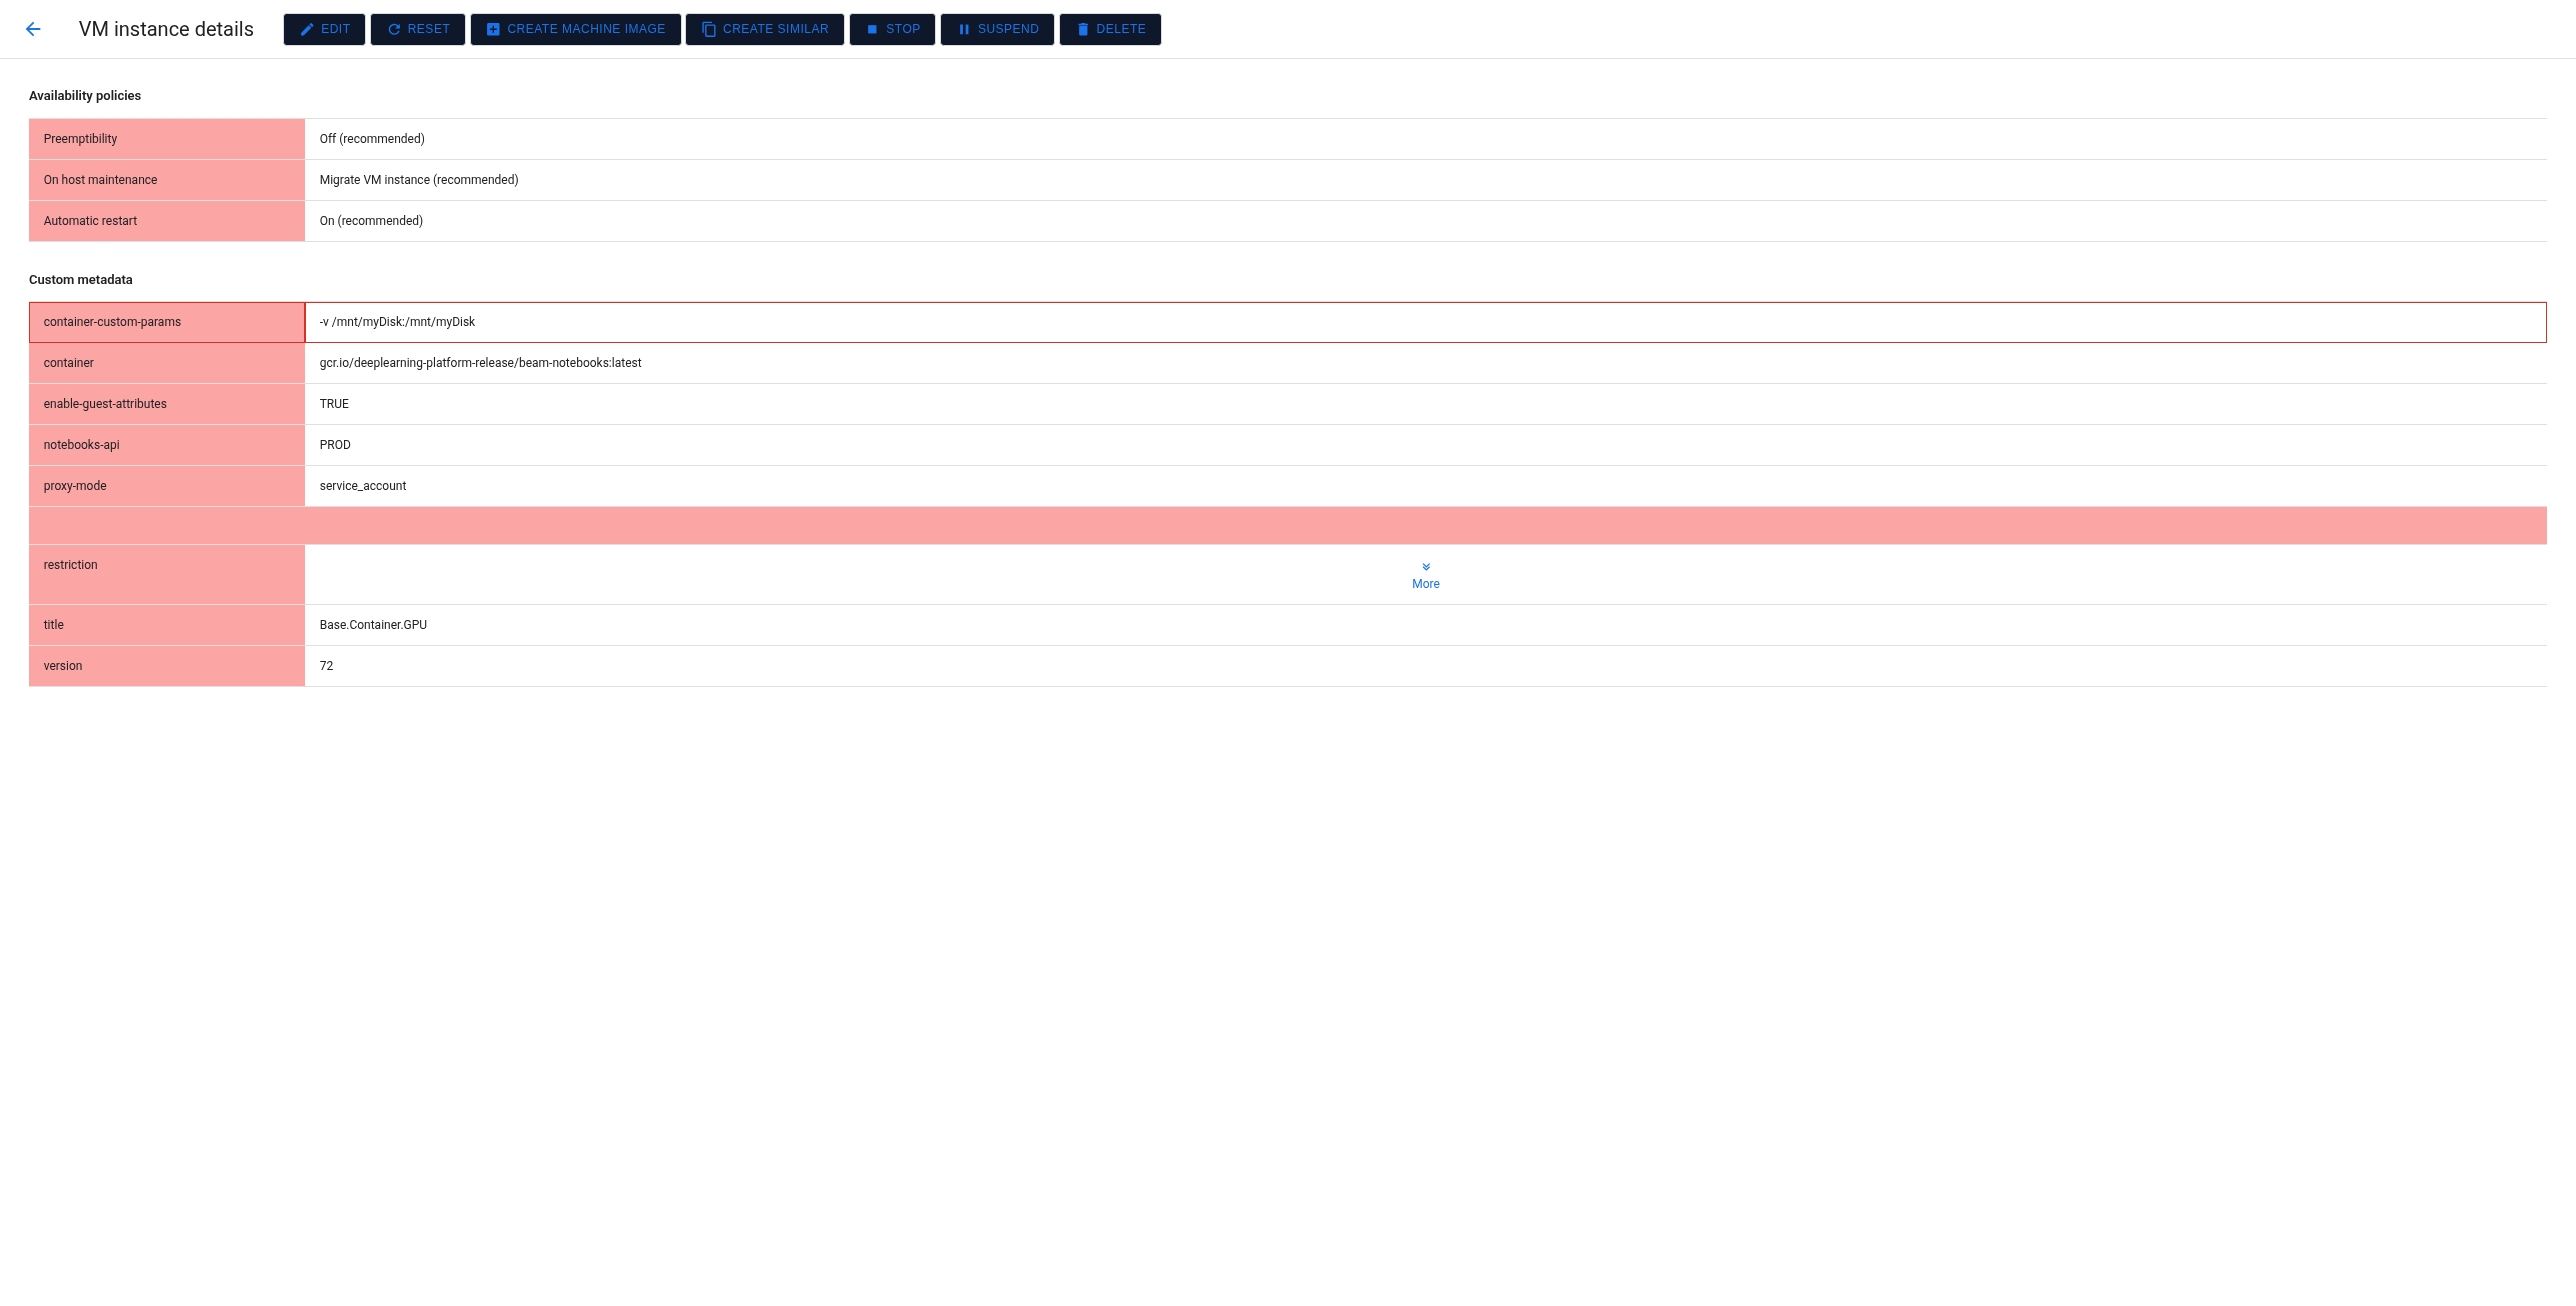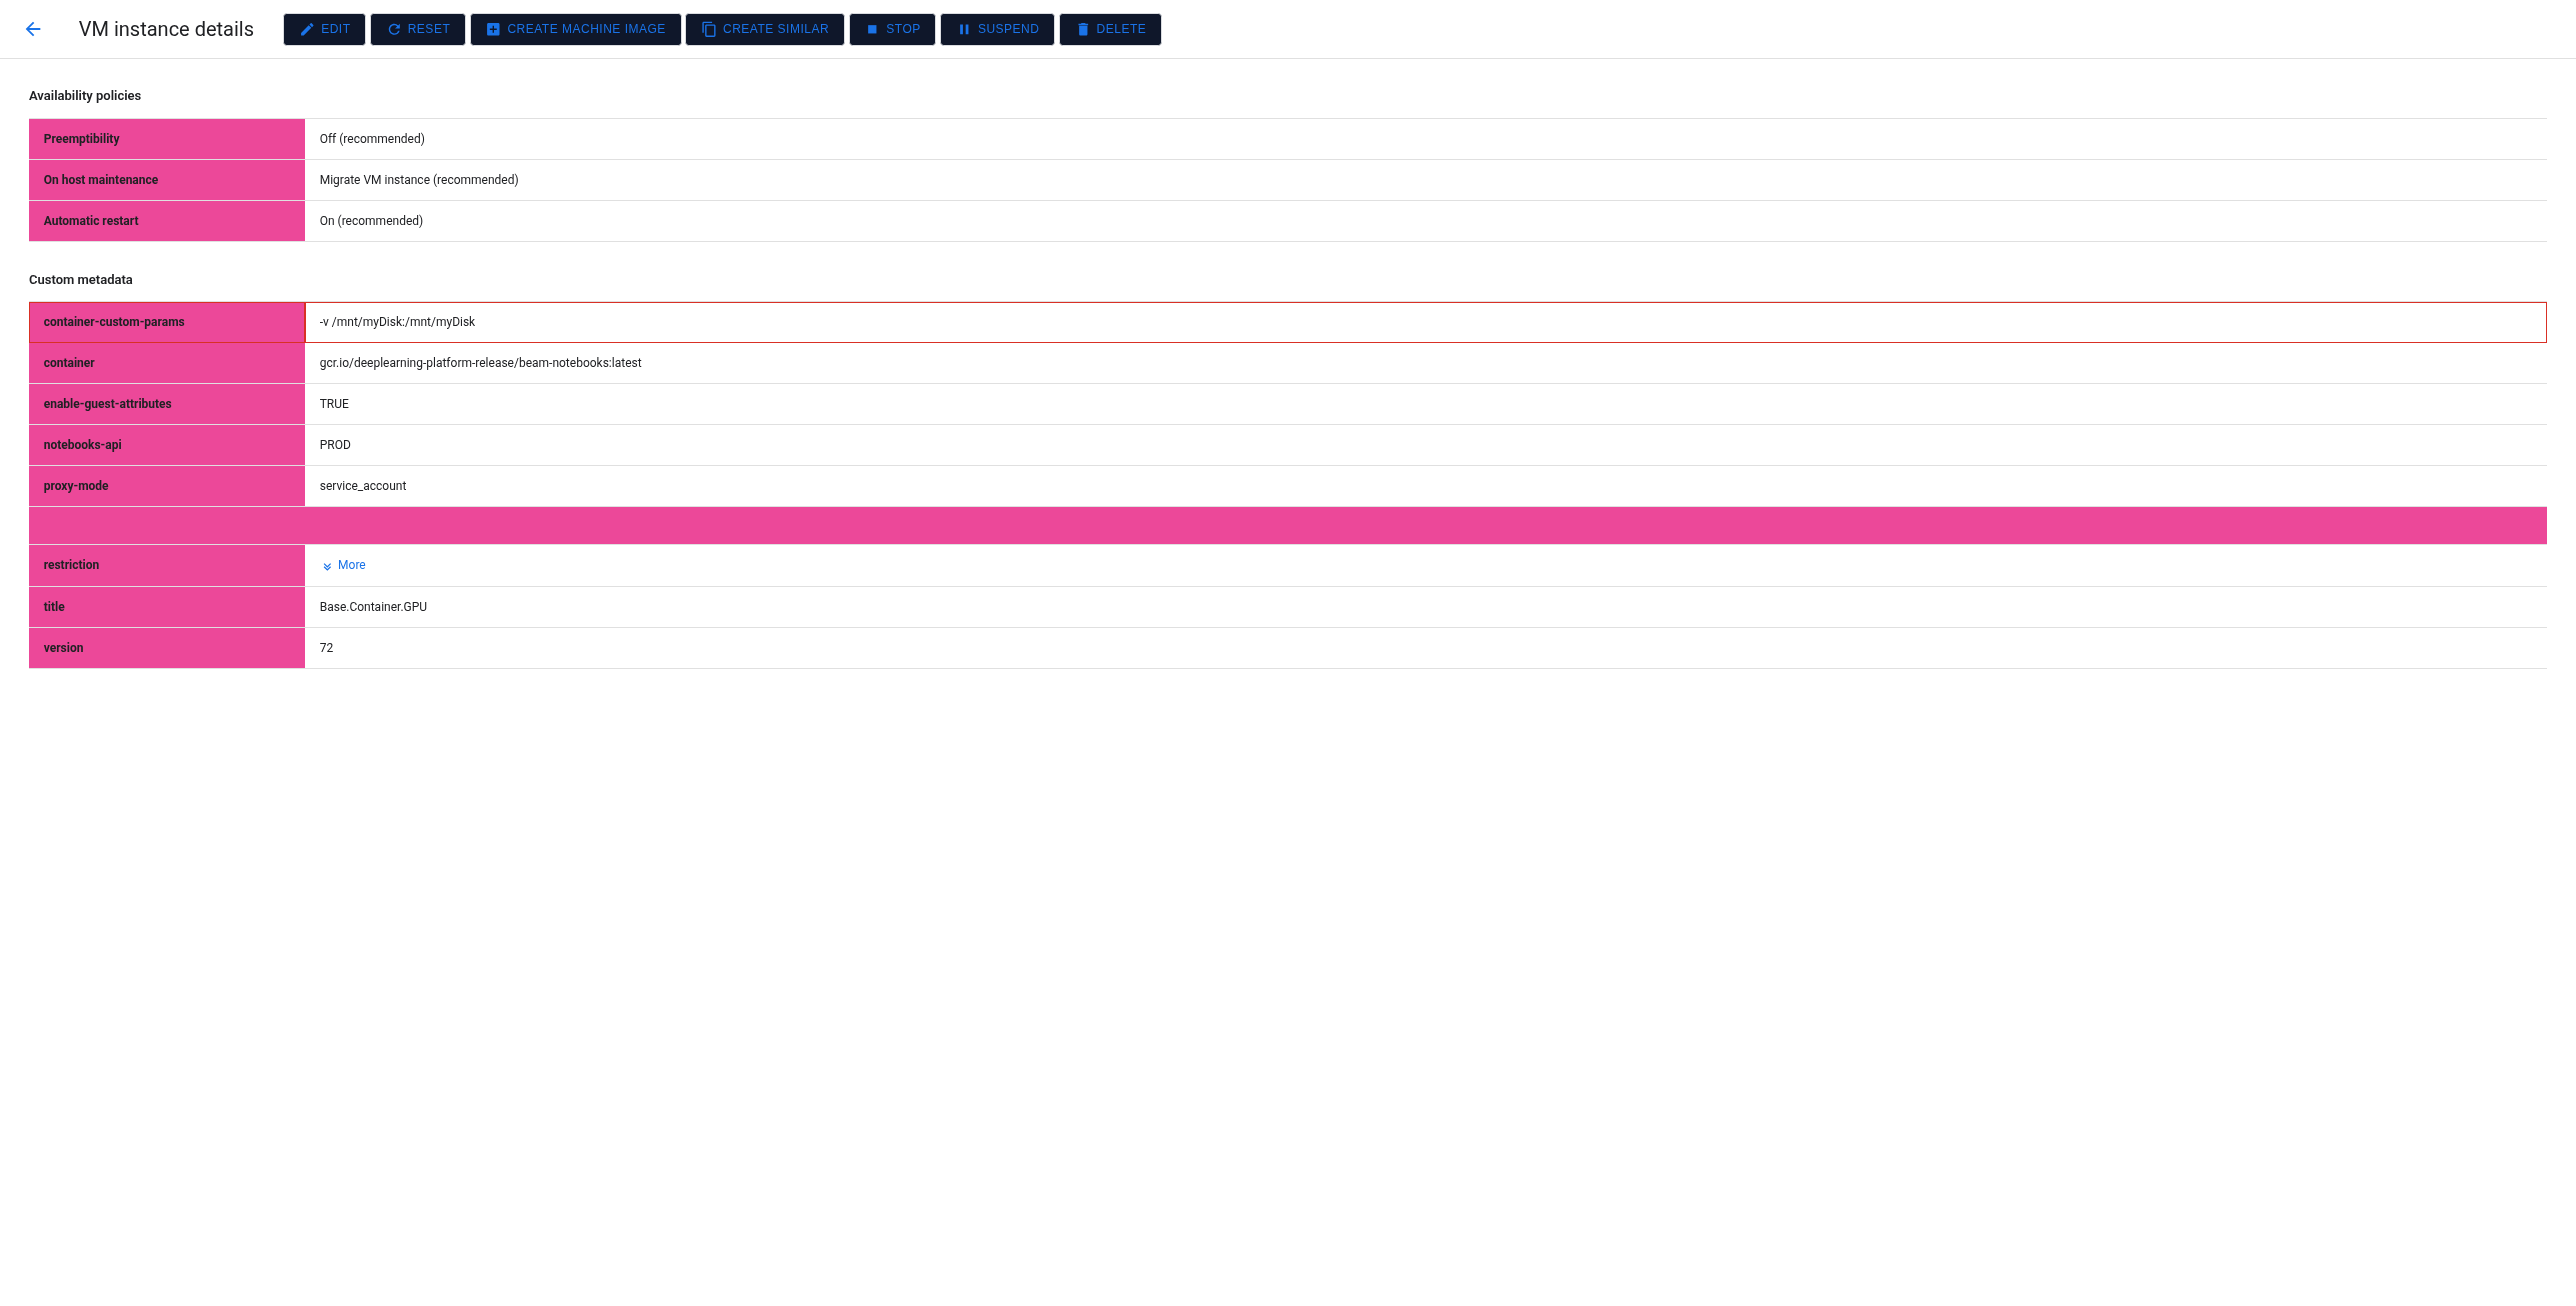--- a/index.html
+++ b/index.html
@@ -85,24 +85,24 @@
       border-bottom: 0.9px solid #e0e0e0;
     }
     .detail-table tr:first-child {
       border-top: 0.9px solid #e0e0e0;
     }
     .detail-table td {
       padding: 13px 14.7px;
       vertical-align: top;
     }
     .detail-table td:first-child {
-      font-weight: 700;
+      font-weight: 400;
       color: #202124;
       width: 276px;
-      background: #ec4899;
+      background: #fca5a5;
       font-size: 12px;
     }
     .detail-table td:last-child {
       color: #202124;
       font-size: 12px;
     }
 
     
     .row-highlight td {
       outline: 1.8px solid #d93025;
@@ -114,20 +114,21 @@
     }
 
     
     .more-link {
       color: #1a73e8;
       cursor: pointer;
       display: flex;
       align-items: center;
       gap: 3.7px;
       font-size: 12px;
+      flex-direction: column;
     }
     .more-link svg { width: 14.7px; height: 14.7px; fill: #1a73e8; }
 
     .spacer-row td {
       padding: 18.4px 14.7px;
       border-bottom: 0.9px solid #e0e0e0;
       background: #fff;
     }
   </style>
 </head>

